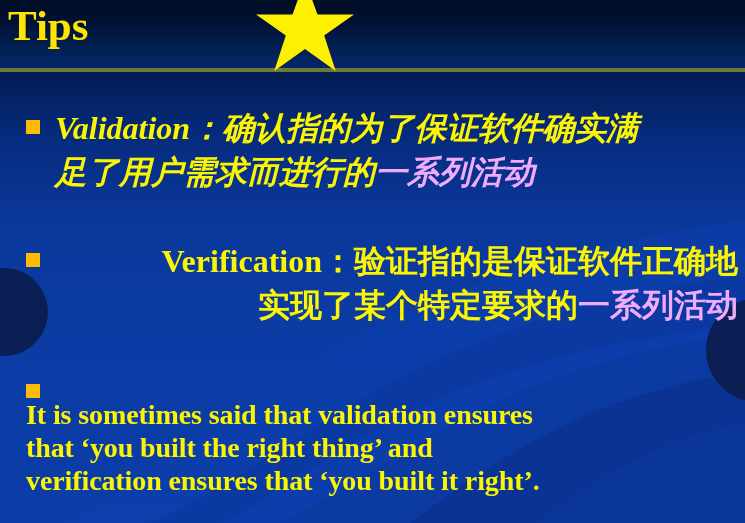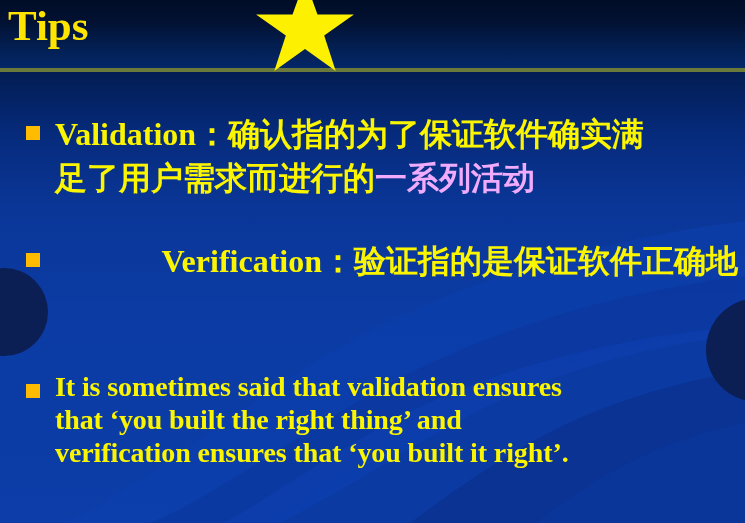--- a/index.html
+++ b/index.html
@@ -121,23 +121,23 @@
     font-size: 32px;
     line-height: 44px;
   }
   .b-en {
     font-size: 28px;
     line-height: 33px;
     letter-spacing: -0.1px;
   }
   .hl-orange { color: #f0abfc; }
 
-  .row1 { top: 41px; }
+  .row1 { top: 35px; font-style: italic; }
   .row2 { top: 168px; text-align: right; }
-  .row3 { top: 299px; }
+  .row3 { top: 299px; flex-direction: column; }
 </style>
 </head>
 <body>
 
 <div id="slide">
 
   <div class="bg-header"></div>
   <div class="bg-body"></div>
 
   <div class="swoosh-wrap">
@@ -169,20 +169,21 @@
       <div class="btext b-cjk">
         <div><span>Validation：确认指的为了保证软件确实满</span></div>
         <div><span>足了用户需求而进行的</span><span class="hl-orange">一系列活动</span></div>
       </div>
     </div>
 
     <div class="bullet-row row2">
       <div class="marker"></div>
       <div class="btext b-cjk">
         <div><span>Verification：验证指的是保证软件正确地</span></div>
+        <div><span>实现了某个特定要求的</span><span class="hl-orange">一系列活动</span></div>
       </div>
     </div>
 
     <div class="bullet-row row3">
       <div class="marker"></div>
       <div class="btext b-en">
         <div>It is sometimes said that validation ensures</div>
         <div>that ‘you built the right thing’ and</div>
         <div>verification ensures that ‘you built it right’.</div>
       </div>

